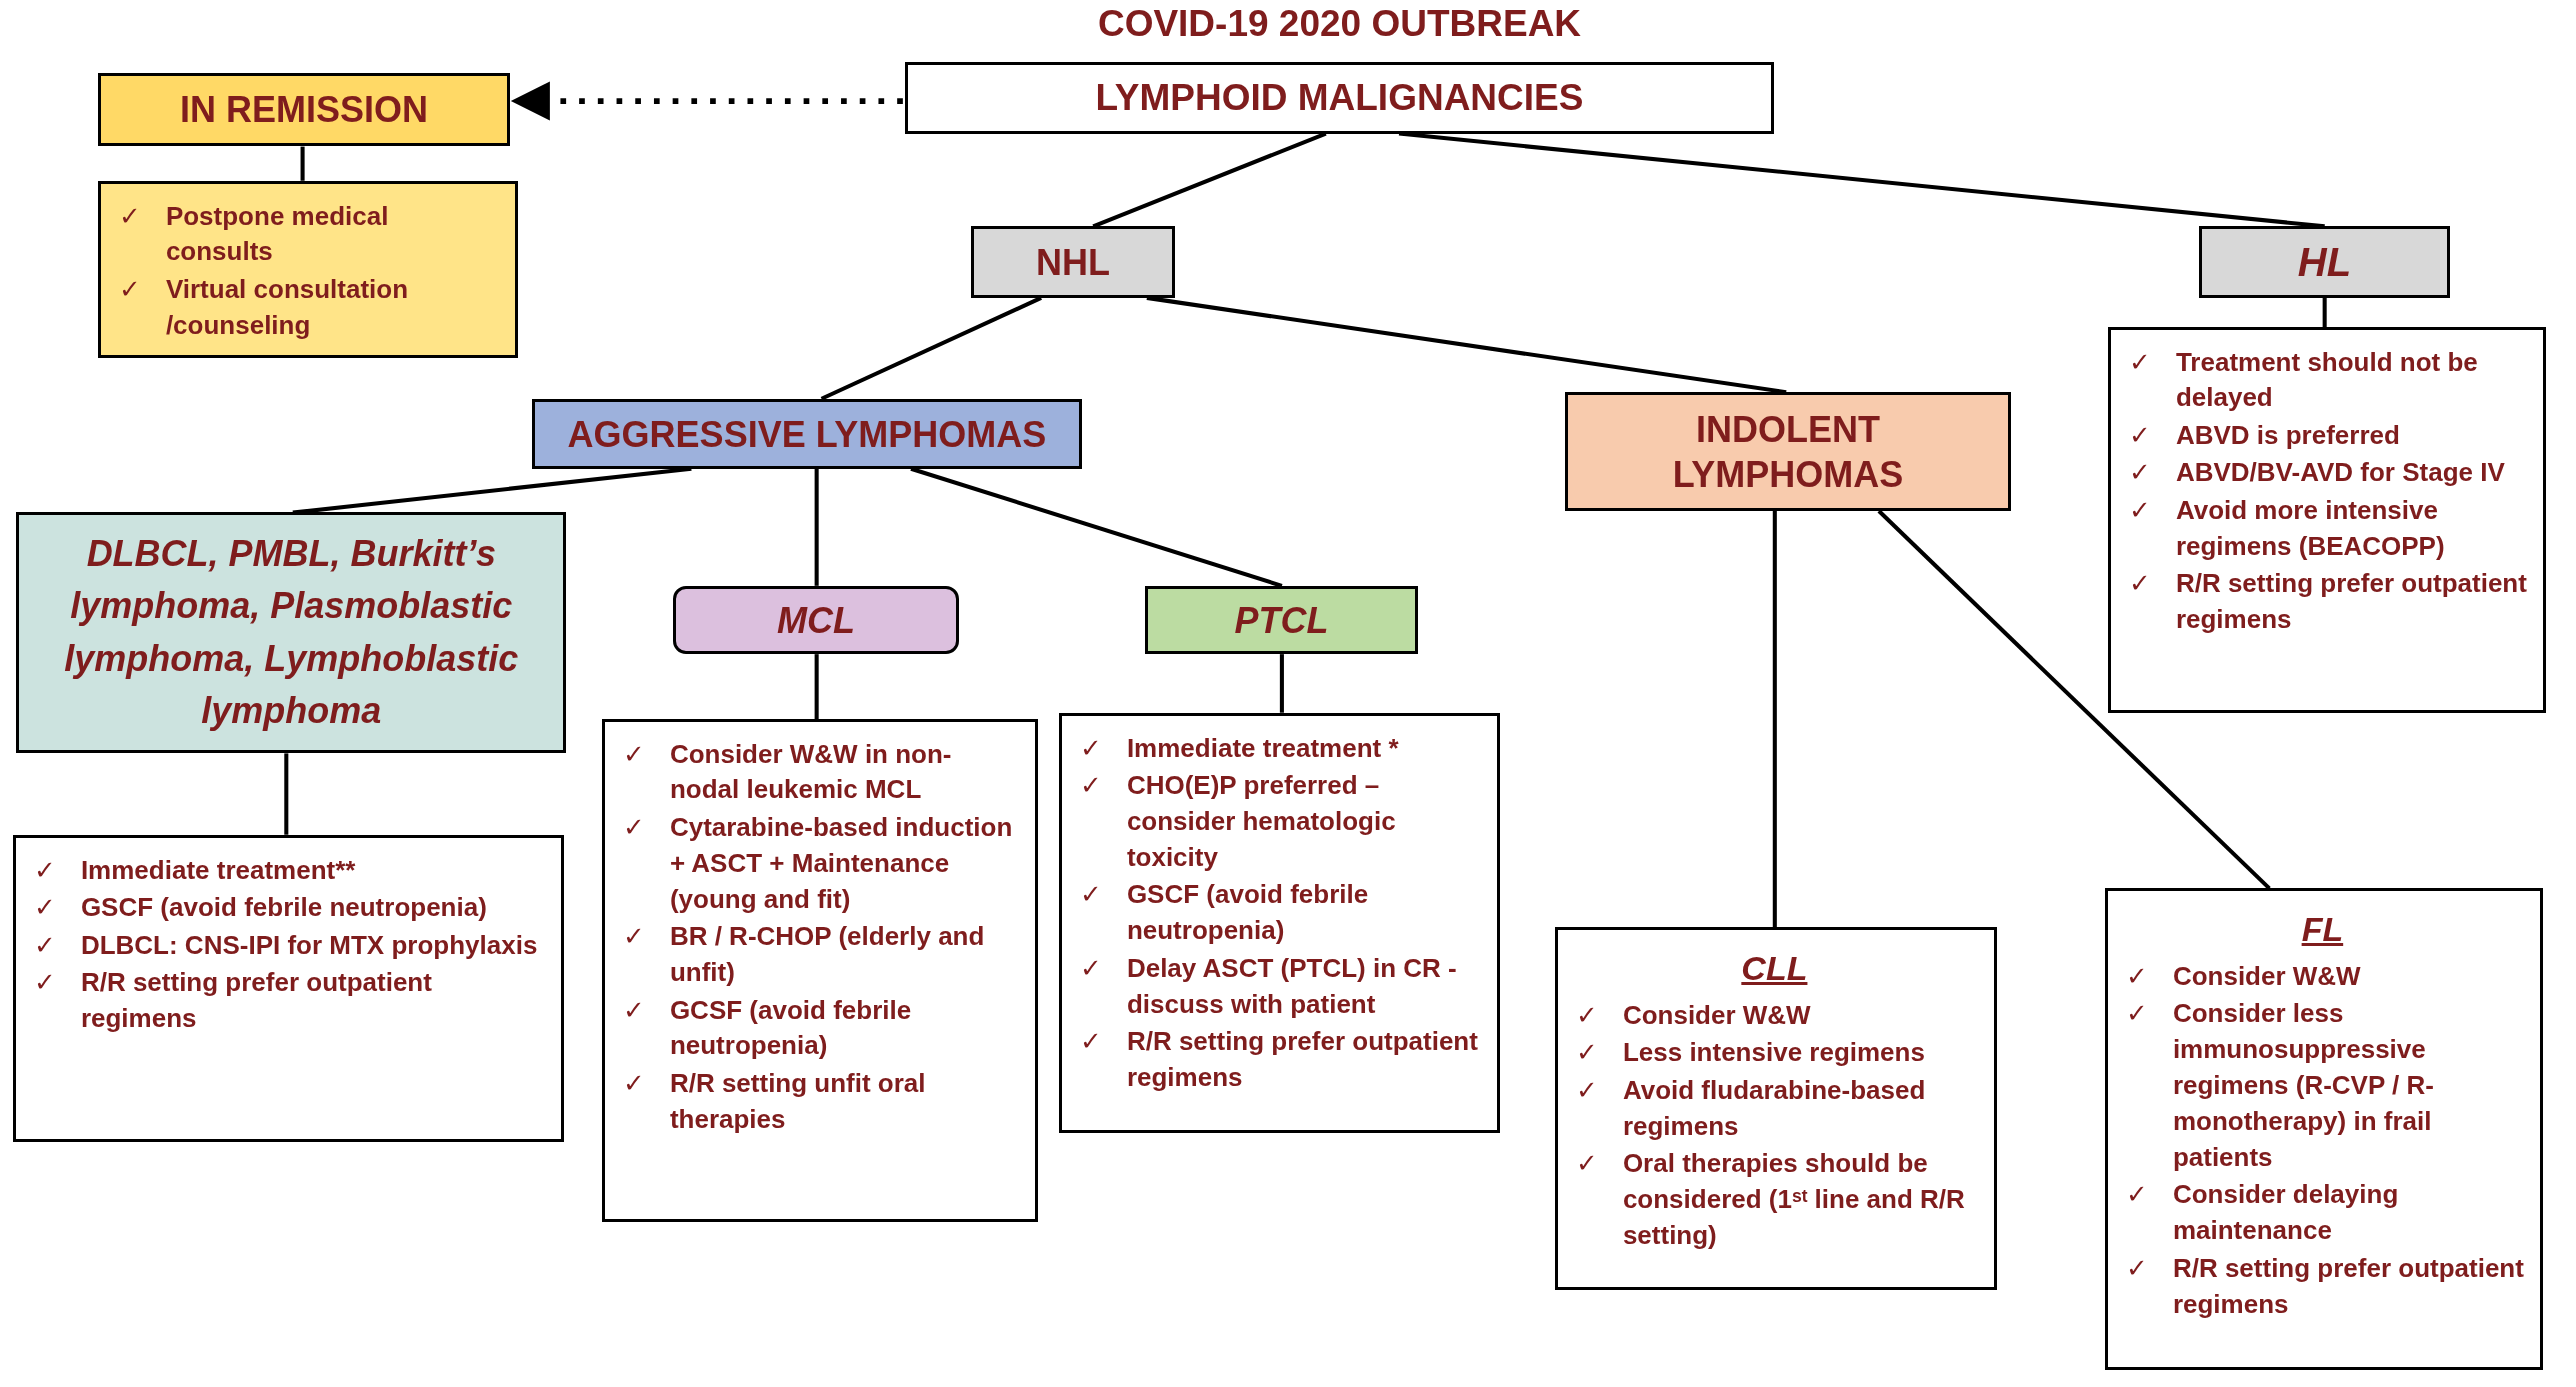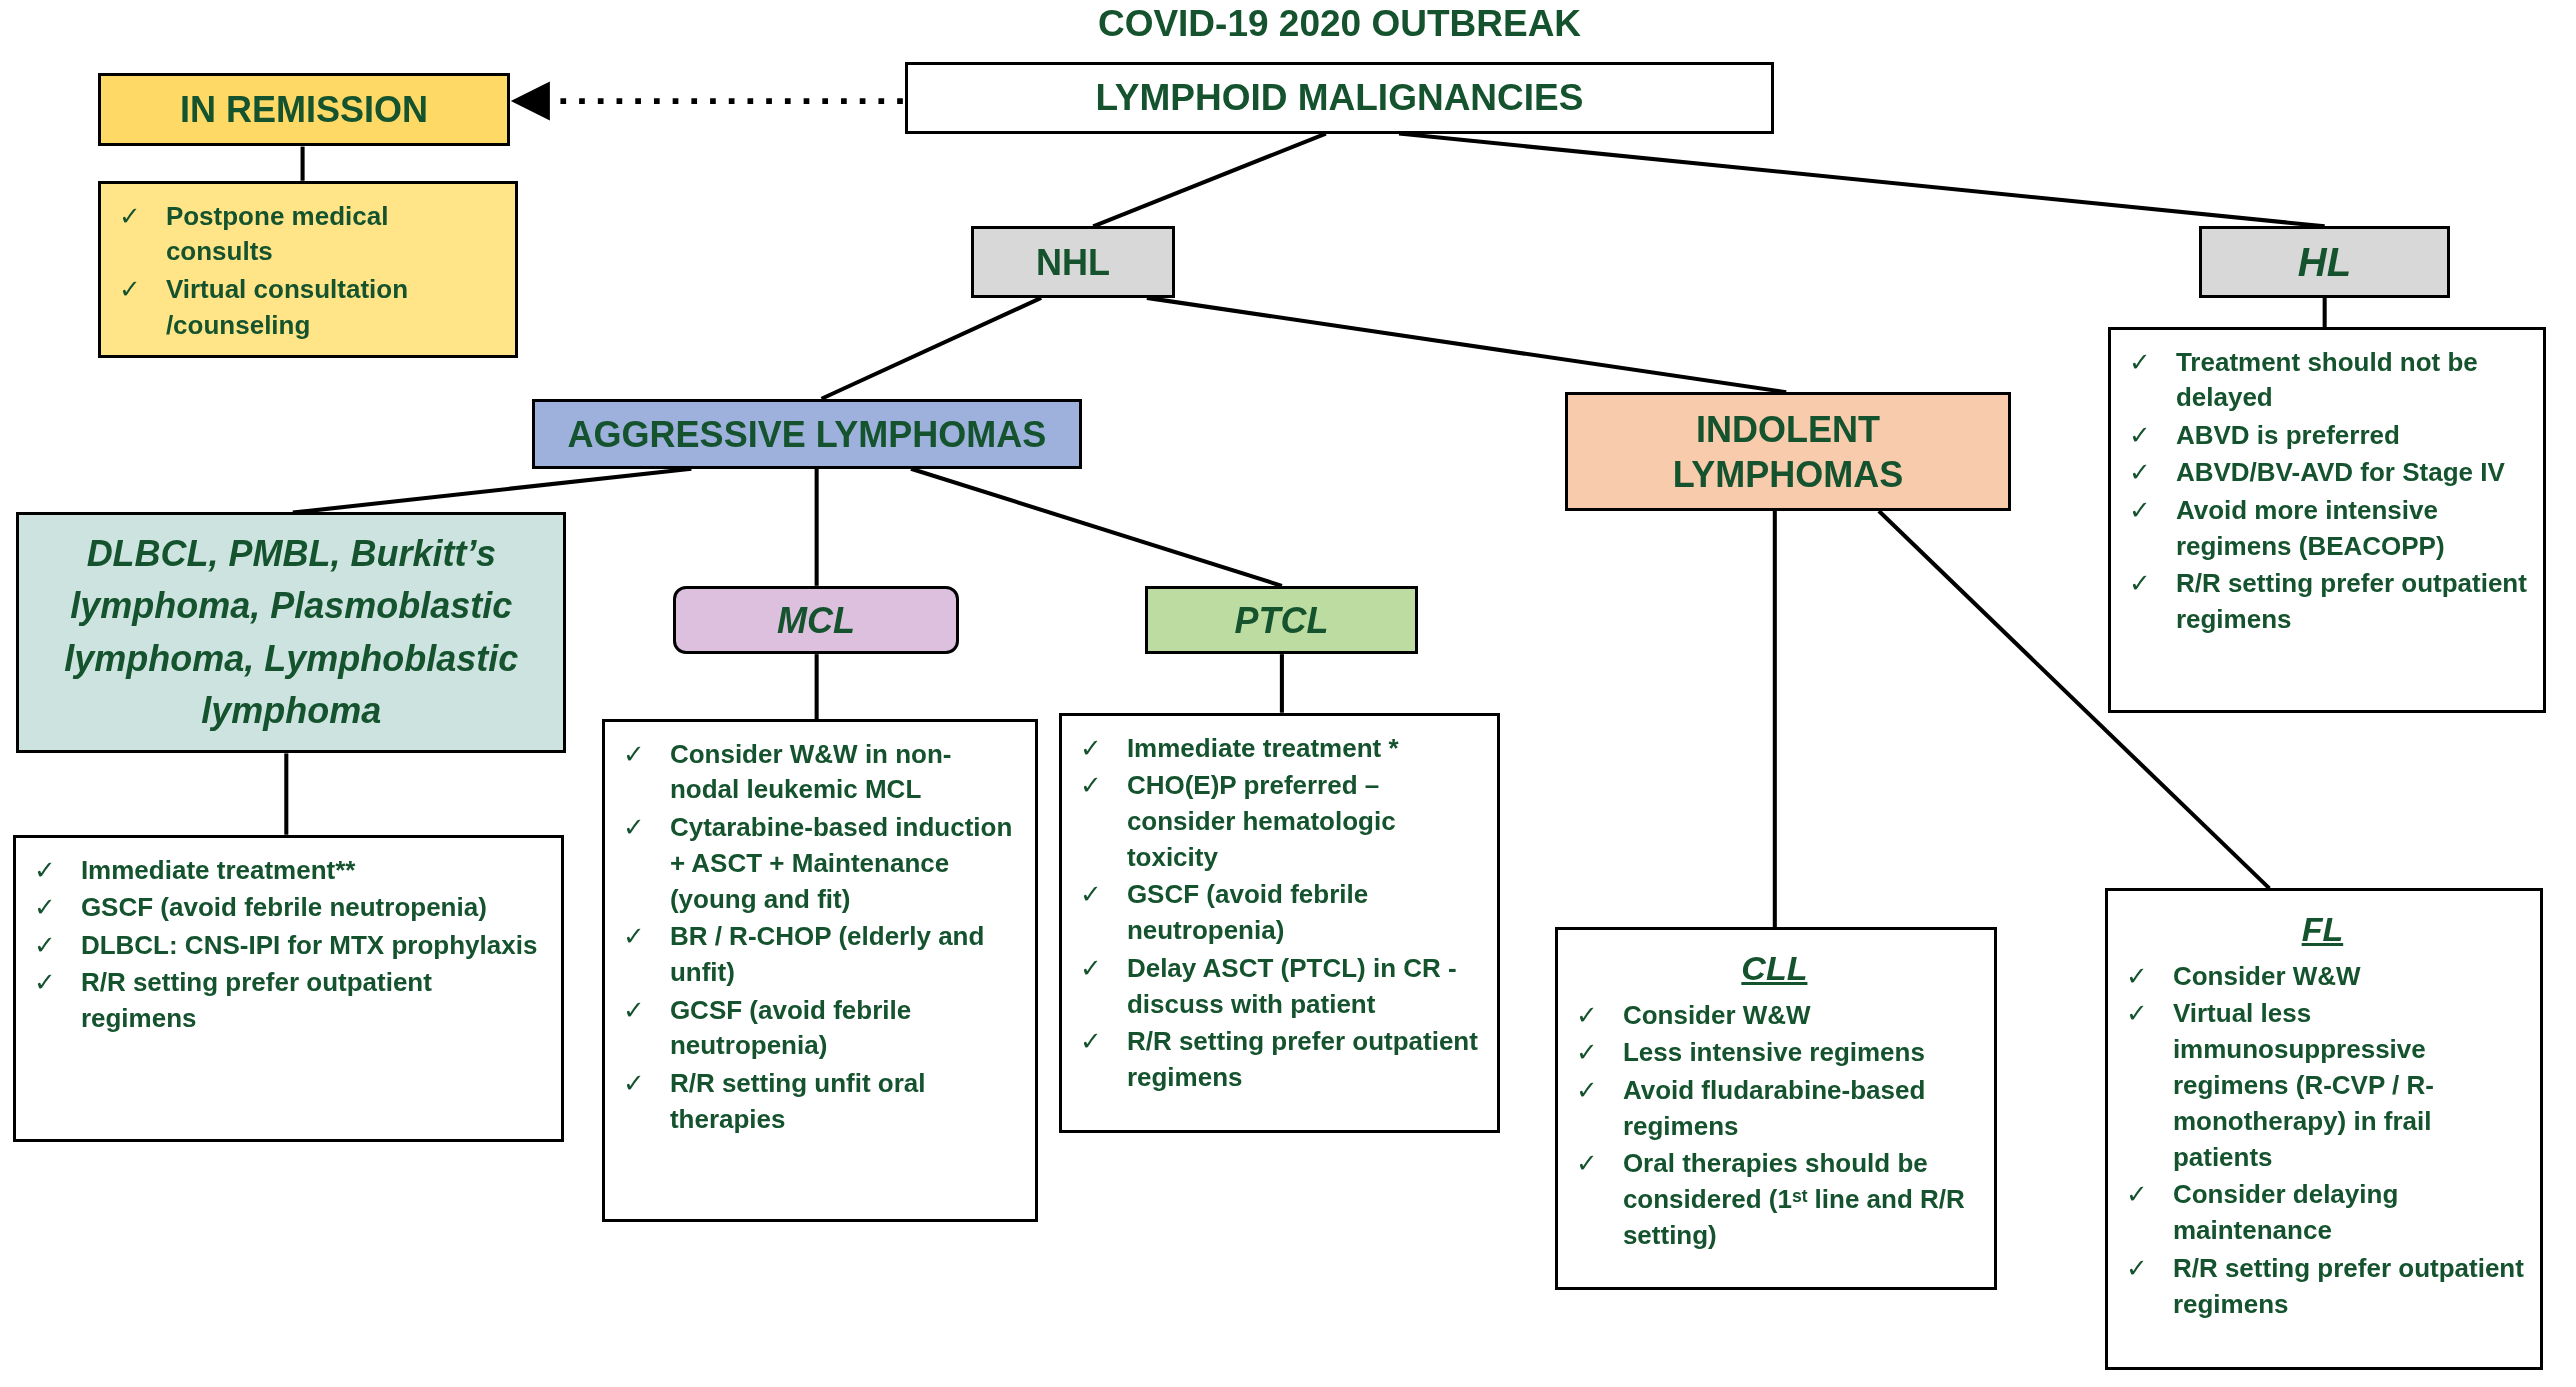--- a/index.html
+++ b/index.html
@@ -2,21 +2,21 @@
 <html style="--remission_fill: #FFD966; --remission_list_fill: #FFE488; --gray_fill: #D8D8D8; --aggressive_fill: #9DB1DC; --indolent_fill: #F8CBAD; --dlbcl_fill: #CCE3DF; --mcl_fill: #DCC0DE; --ptcl_fill: #BCDCA2; --line_color: #000000;font-size:13px"><head>
 <meta charset="utf-8">
 <style>
   html, body { margin: 0; padding: 0; background: #ffffff; }
   #canvas {
     position: relative;
     width: 2576px;
     height: 1388px;
     background: #ffffff;
     font-family: "Liberation Sans", "DejaVu Sans", sans-serif;
-    color: #14532d;
+    color: #7f1d1d;
     overflow: hidden;
   }
   #edges { position: absolute; left: 0; top: 0; width: 2576px; height: 1388px; z-index: 0; }
   .node {
     position: absolute;
     box-sizing: border-box;
     border: 3.3px solid #000;
     display: flex;
     align-items: center;
     justify-content: center;
@@ -286,21 +286,21 @@
     <div class="box-title">FL</div>
     <div>
 
         <div class="li">
           <span class="check">✓</span>
           <span class="li-text">Consider W&amp;W</span>
         </div>
 
         <div class="li">
           <span class="check">✓</span>
-          <span class="li-text">Virtual less immunosuppressive regimens (R-CVP / R-monotherapy) in frail patients</span>
+          <span class="li-text">Consider less immunosuppressive regimens (R-CVP / R-monotherapy) in frail patients</span>
         </div>
 
         <div class="li">
           <span class="check">✓</span>
           <span class="li-text">Consider delaying maintenance</span>
         </div>
 
         <div class="li">
           <span class="check">✓</span>
           <span class="li-text">R/R setting prefer outpatient regimens</span>

